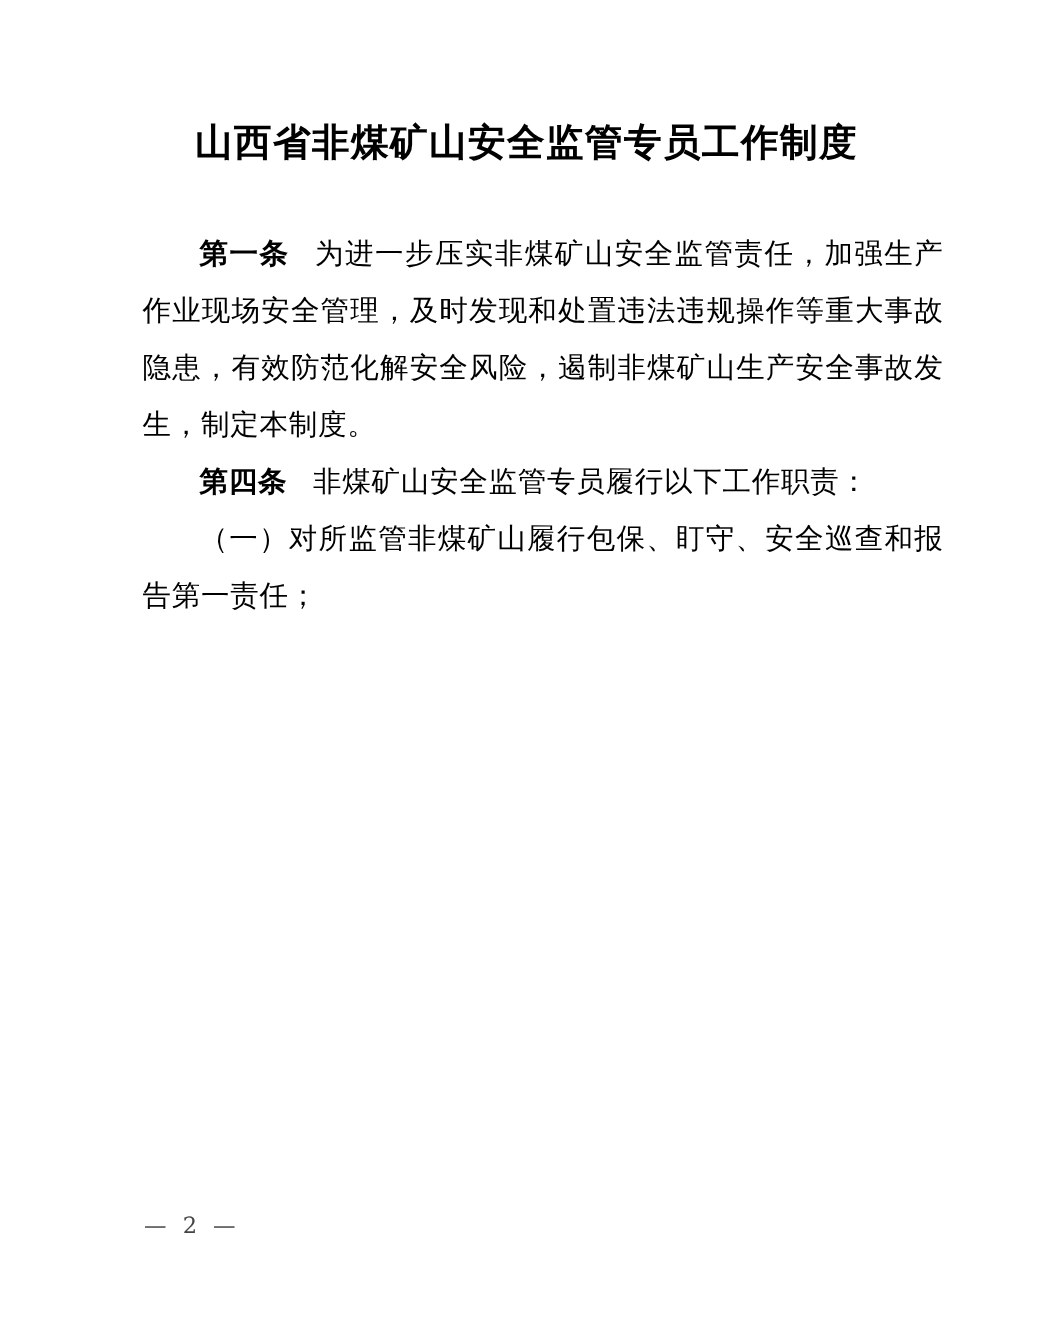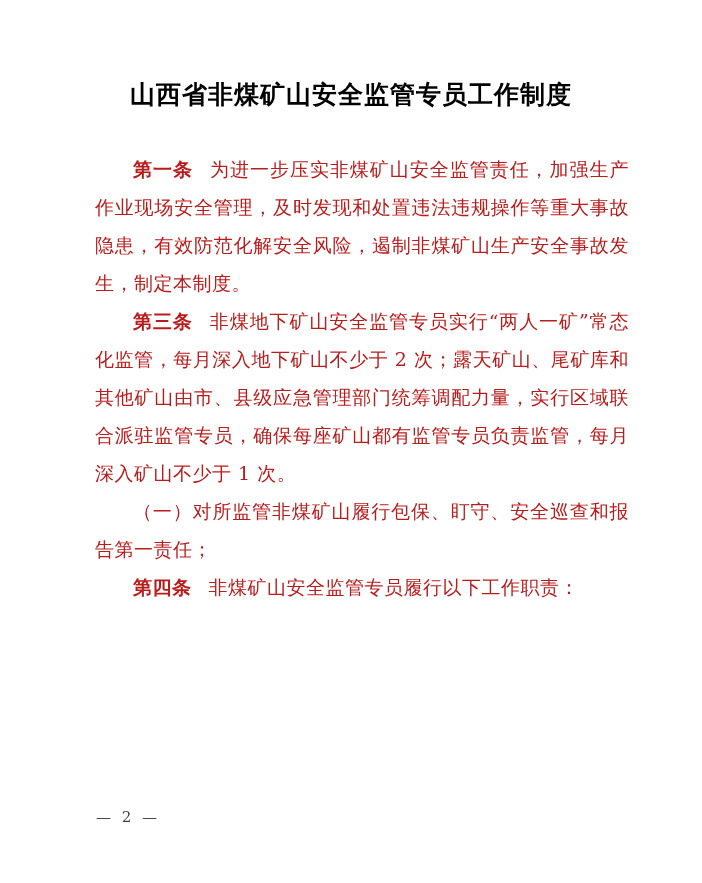--- a/index.html
+++ b/index.html
@@ -38,21 +38,21 @@
     left: 95px;
     width: 534px;
   }
   .para {
     margin: 0;
     text-indent: 2em;
     font-size: 19px;
     line-height: 38px;
     text-align: justify;
     letter-spacing: 0.5px;
-    color: #b91c1c;
+    color: #000000;
   }
   .para .article-label {
     font-weight: bold;
     margin-right: 0.9em;
   }
   .para .article-label:empty {
     margin-right: 0;
     display: none;
   }
   .page-number {
@@ -71,30 +71,27 @@
 
   <h1 class="doc-title">山西省非煤矿山安全监管专员工作制度</h1>
 
   <div class="content">
 
     <p class="para">
       <span class="article-label">第一条</span><span>为进一步压实非煤矿山安全监管责任，加强生产作业现场安全管理，及时发现和处置违法违规操作等重大事故隐患，有效防范化解安全风险，遏制非煤矿山生产安全事故发生，制定本制度。</span>
     </p>
 
 
+
     <p class="para">
-      <span class="article-label">第三条</span><span>非煤地下矿山安全监管专员实行“两人一矿”常态化监管，每月深入地下矿山不少于 2 次；露天矿山、尾矿库和其他矿山由市、县级应急管理部门统筹调配力量，实行区域联合派驻监管专员，确保每座矿山都有监管专员负责监管，每月深入矿山不少于 1 次。</span>
+      <span class="article-label">第四条</span><span>非煤矿山安全监管专员履行以下工作职责：</span>
     </p>
 
     <p class="para">
       <span>（一）对所监管非煤矿山履行包保、盯守、安全巡查和报告第一责任；</span>
-    </p>
-
-    <p class="para">
-      <span class="article-label">第四条</span><span>非煤矿山安全监管专员履行以下工作职责：</span>
     </p>
 
 
   </div>
 
   <div class="page-number">— 2 —</div>
 
 </div>
 
 </body></html>

